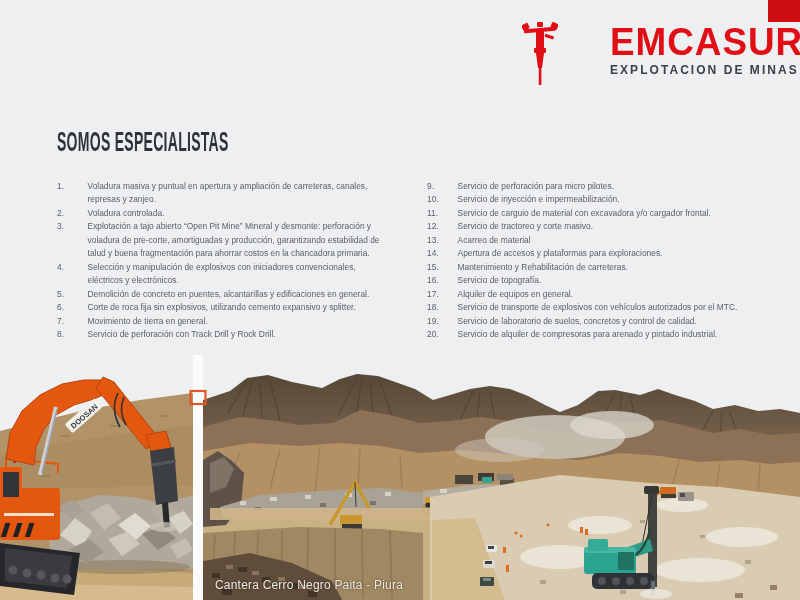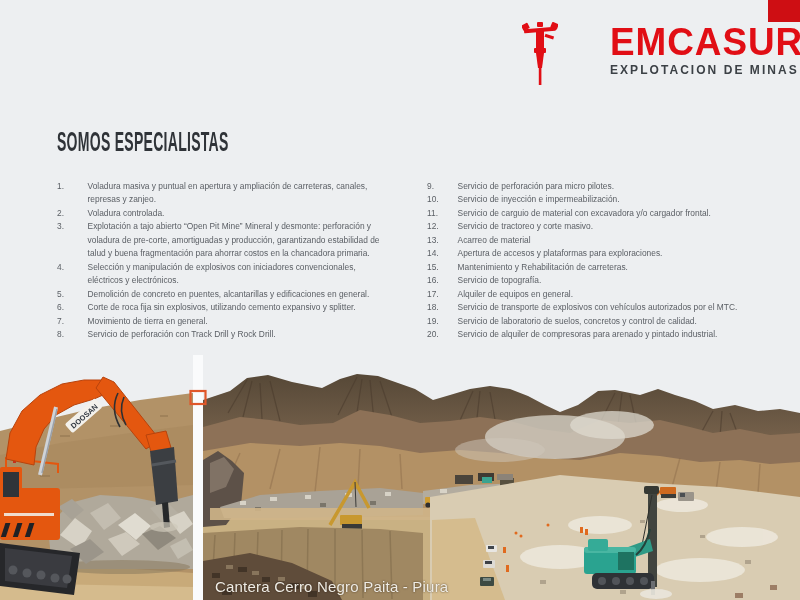--- a/index.html
+++ b/index.html
@@ -27,21 +27,21 @@
        transform:scaleX(0.873);transform-origin:0 0;}
   .col ol{list-style:none;margin:0;padding:0;}
   .col li{display:flex;}
   .col .num{flex:0 0 35px;width:35px;}
   .col .txt{flex:1;}
   .col-left{left:57px;}
   .col-right{left:427px;}
 
   
   .photo{position:absolute;left:0;top:355px;width:800px;height:245px;}
-  .photo-caption{position:absolute;left:215px;top:578px;color:#efece5;font-size:15px;
+  .photo-caption{position:absolute;left:215px;top:578px;color:#efece5;font-size:12px;
                  text-shadow:0 0 2px rgba(40,25,10,.8);letter-spacing:.2px;}
 </style>
 </head>
 <body>
 
 <div class="page">
 
   <div class="corner"></div>
 
   <div class="logo">

